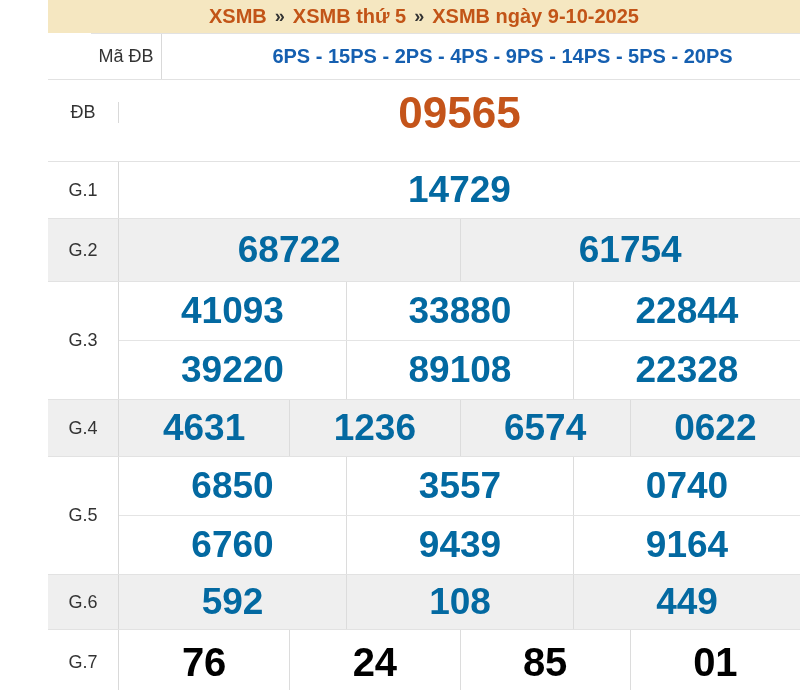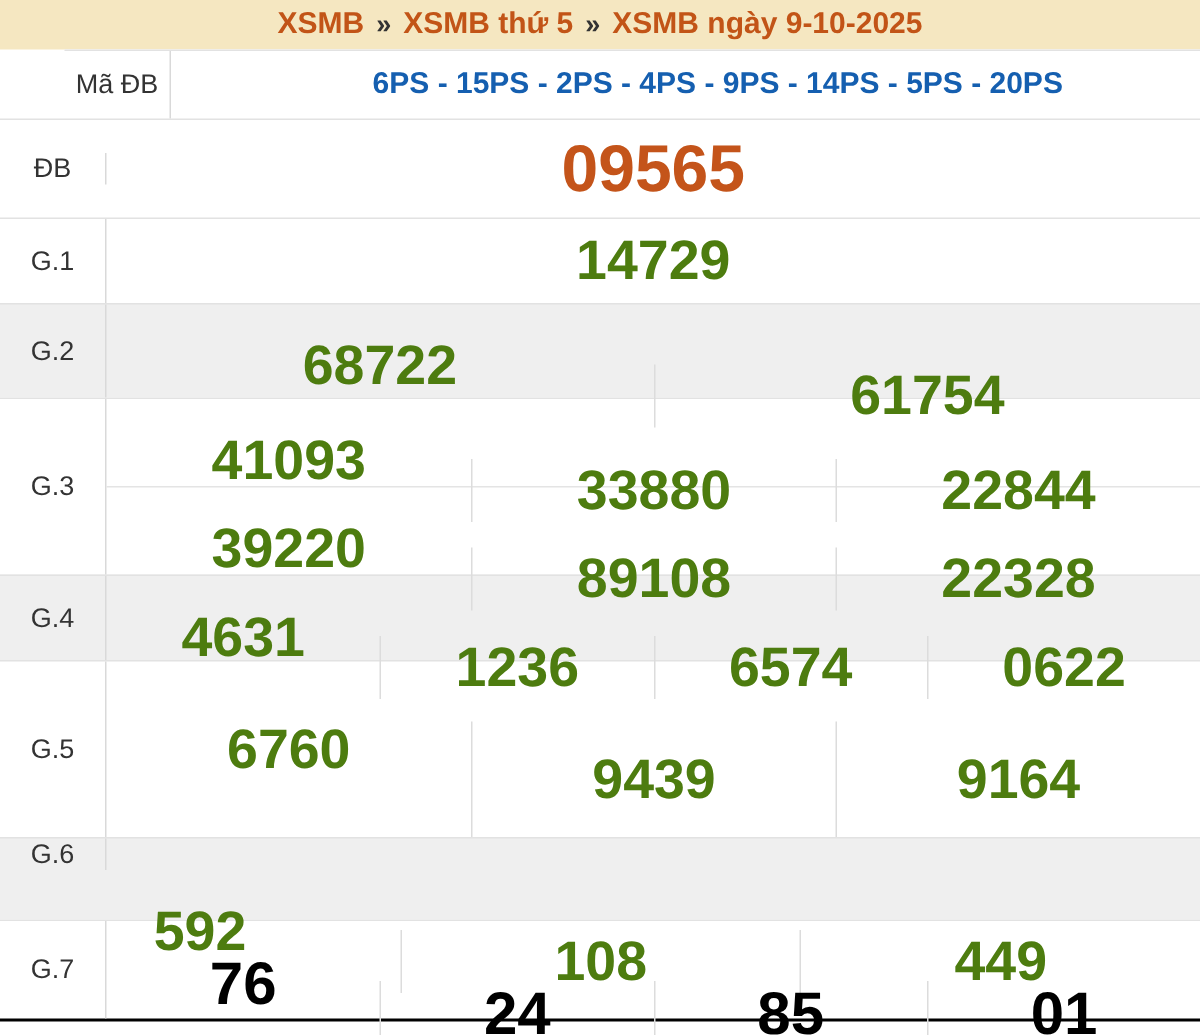--- a/index.html
+++ b/index.html
@@ -2,21 +2,21 @@
 <html><head>
 <meta charset="utf-8">
 <style>
   * { margin: 0; padding: 0; box-sizing: border-box; }
   html, body { background: #ffffff; }
   body {
     font-family: "Liberation Sans", sans-serif;
     width: 800px;
     color: #333;
   }
-  .page { width: 800px; height: 690px; overflow: hidden; background: #fff; }
+  .page { width: 800px; height: 690px; overflow: hidden; background: #fff; padding-left: 48px; }
 
   
   .breadcrumb {
     height: 33px;
     background: #f5e7c1;
     display: flex;
     align-items: center;
     justify-content: center;
     gap: 8px;
     font-size: 20px;
@@ -56,36 +56,36 @@
   .cells.c2 { grid-template-columns: 1fr 1fr; }
   .cells.c3 { grid-template-columns: 1fr 1fr 1fr; }
   .cells.c4 { grid-template-columns: 1fr 1fr 1fr 1fr; }
 
   .cell {
     display: flex;
     align-items: center;
     justify-content: center;
     font-weight: bold;
     font-size: 37px;
-    color: #4d7c0f;
-  }
-  .cell + .cell { border-left: 1px solid #dcdcdc; margin-top: 40px; }
+    color: #0369a1;
+  }
+  .cell + .cell { border-left: 1px solid #dcdcdc; }
 
   .subrow { height: 59px; }
   .subrow.first { border-bottom: 1px solid #e4e4e4; }
 
   
   .h-madb { height: 46px; margin-left: 43px; }
   .h-db   { height: 66px; align-items: center; }
-  .h-g1   { height: 57px; }
+  .h-g1   { height: 57px; margin-top: 16px; }
   .h-g2   { height: 63px; text-align: right; }
   .h-g3   { height: 118px; }
   .h-g4   { height: 57px; }
   .h-g5   { height: 118px; }
-  .h-g6   { height: 55px; flex-direction: column; }
+  .h-g6   { height: 55px; }
   .h-g7   { height: 68px; }
 
   .code-value { font-size: 20px; font-weight: bold; color: #155fb0; }
   .special-value { font-size: 44px; font-weight: bold; color: #c4541a; }
   .orange-value { font-size: 40px; color: #000000; }
 </style>
 </head>
 <body>
 
 <div class="page">
@@ -159,20 +159,25 @@
         <div class="cell">1236</div>
         <div class="cell">6574</div>
         <div class="cell">0622</div>
       </div>
     </div>
   </div>
 
   <div class="row h-g5">
     <div class="label-cell">G.5</div>
     <div class="content">
+      <div class="cells c3 subrow first">
+        <div class="cell">6850</div>
+        <div class="cell">3557</div>
+        <div class="cell">0740</div>
+      </div>
       <div class="cells c3 subrow">
         <div class="cell">6760</div>
         <div class="cell">9439</div>
         <div class="cell">9164</div>
       </div>
     </div>
   </div>
 
   <div class="row gray h-g6">
     <div class="label-cell">G.6</div>

